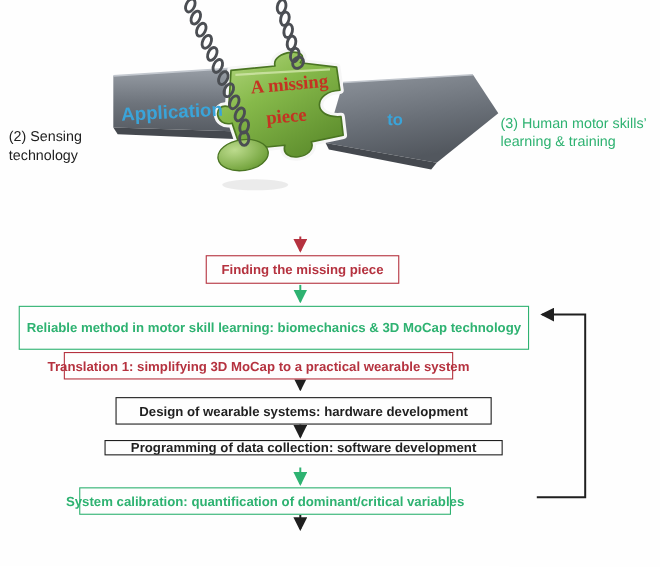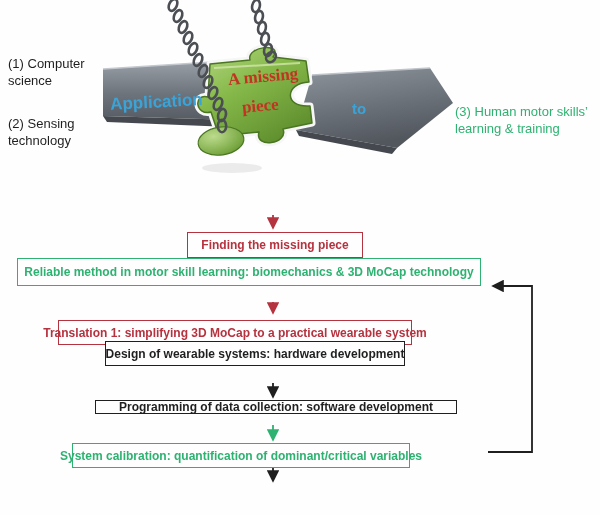--- a/index.html
+++ b/index.html
@@ -21,23 +21,23 @@
     position:absolute;display:flex;align-items:center;justify-content:center;
     background:#fefefe;border:1.6px solid #1f1f1f;
     font-size:12px;font-weight:700;white-space:nowrap;text-align:center;
     box-sizing:border-box;
     margin-top:44px;
   }
   .red{border-color:#b5323f;color:#b5323f;}
   .green{border-color:#2eb271;color:#2eb271;}
   .black{border-color:#1f1f1f;color:#1f1f1f;}
   .b1{left:187px;top:188px;width:176px;height:26px;}
-  .b2{left:17px;top:214px;width:464px;height:28px;}
+  .b2{left:17px;top:234px;width:464px;height:40px;}
   .b3{left:58px;top:276px;width:354px;height:25px;}
-  .b4{left:105px;top:297px;width:300px;height:25px;}
+  .b4{left:105px;top:317px;width:342px;height:25px;}
   .b5{left:95px;top:356px;width:362px;height:14px;}
   .b6{left:72px;top:399px;width:338px;height:25px;}
   .b7{left:50px;top:442px;width:437px;height:25px;}
   .b8{left:203px;top:483px;width:127px;height:26px;font-family:Liberation Serif, serif;}
   .flow-arrows{position:absolute;left:0;top:0;width:600px;height:515px;pointer-events:none;}
 </style>
 </head>
 <body>
 
 <div class="stage">
@@ -112,21 +112,20 @@
       <ellipse cx="268" cy="50" rx="3.8" ry="6.2" transform="rotate(12 268 50)"></ellipse>
       <ellipse cx="271" cy="57" rx="4.5" ry="5.5" transform="rotate(40 271 57)"></ellipse>
     </g>
 
     <text x="110" y="107" font-size="17" font-weight="bold" fill="#3aa4d9" transform="rotate(-3 165 100)">Application</text>
     <text x="352" y="114" font-size="15" font-weight="bold" fill="#3aa4d9">to</text>
     <text x="228" y="82" font-size="17" font-weight="bold" fill="#c43322" font-family="Liberation Serif, serif" transform="rotate(-5 262 78)">A missing</text>
     <text x="242" y="111" font-size="17" font-weight="bold" fill="#c43322" font-family="Liberation Serif, serif" transform="rotate(-5 262 107)">piece</text>
   </svg>
 
-  <div class="side-label lab1">(1) Computer science</div>
   <div class="side-label lab2">(2) Sensing technology</div>
   <div class="side-label lab3">(3) Human motor skills’ learning &amp; training</div>
 
   <svg class="flow-arrows" viewBox="0 0 600 515">
     <defs>
       <marker id="ared" markerWidth="7" markerHeight="7" refX="6" refY="3.5" orient="auto">
         <path d="M0,0 L7,3.5 L0,7 Z" fill="#b5323f"></path>
       </marker>
       <marker id="agreen" markerWidth="7" markerHeight="7" refX="6" refY="3.5" orient="auto">
         <path d="M0,0 L7,3.5 L0,7 Z" fill="#2eb271"></path>

